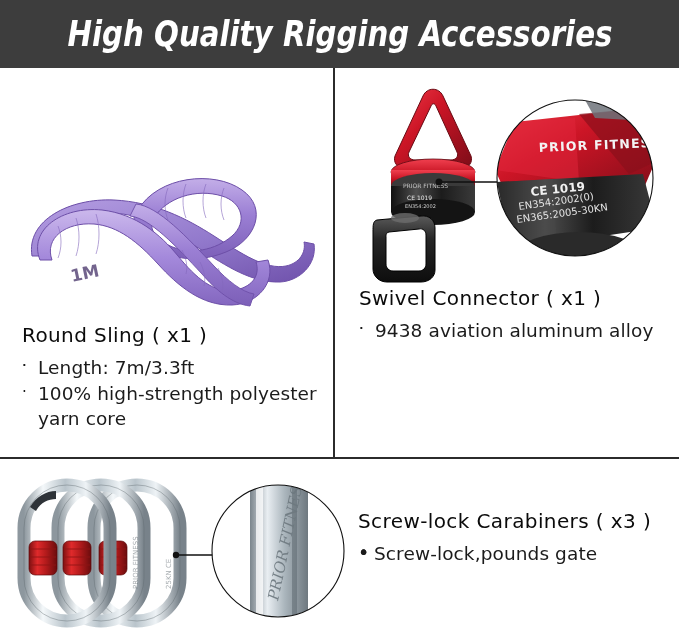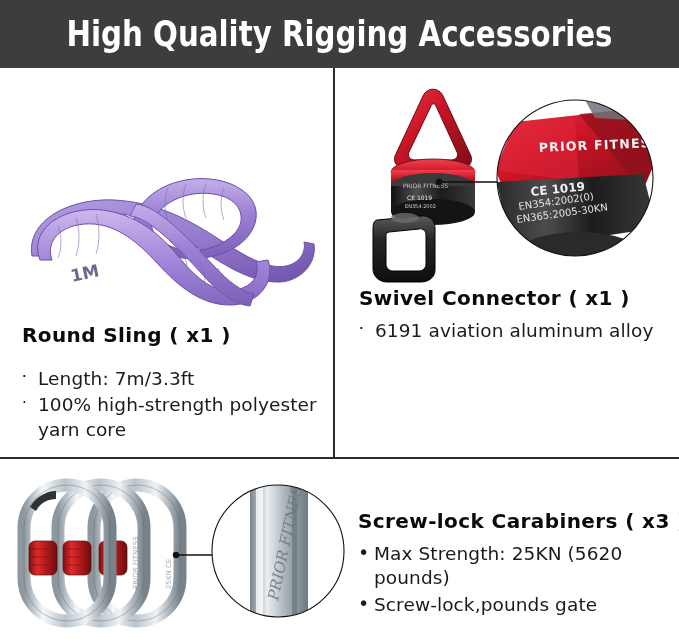--- a/index.html
+++ b/index.html
@@ -25,20 +25,21 @@
   
   .header-band {
     position: absolute;
     left: 0; top: 0;
     width: 679px;
     height: 68px;
     background: #3d3d3d;
     display: flex;
     align-items: center;
     justify-content: center;
+    font-style: italic;
   }
   .header-title {
     color: #ffffff;
     font-size: 35px;
     font-weight: bold;
     letter-spacing: 0px;
     line-height: 1;
     white-space: nowrap;
     font-family: "DejaVu Sans Condensed", "Liberation Sans Narrow", "Liberation Sans", sans-serif;
     transform: scaleX(0.93);
@@ -68,21 +69,21 @@
     position: absolute;
     overflow: hidden;
   }
   .cell-sling   { left: 0;   top: 68px;  width: 333px; height: 389px; }
   .cell-swivel  { left: 335px; top: 68px;  width: 344px; height: 389px; }
   .cell-carab   { left: 0;   top: 459px; width: 679px; height: 183px; }
 
   
   .block-title {
     font-size: 20px;
-    font-weight: bold;
+    font-weight: normal;
     color: #0b0b0b;
     letter-spacing: 0.4px;
     white-space: nowrap;
   }
   .bullets {
     list-style: none;
     margin: 0;
     padding: 0;
   }
   .bullets li {
@@ -94,21 +95,21 @@
     letter-spacing: 0.1px;
   }
   .bullets li .bull {
     position: absolute;
     left: 0;
     top: 0;
   }
 
   
   .sling-text { position: absolute; left: 22px; top: 255px; width: 305px; }
-  .sling-text .block-title { margin-bottom: 20px; }
+  .sling-text .block-title { margin-bottom: 9px; }
   .sling-text .bullets li { margin-bottom: 2px; }
   .sling-text .bullets li .bull { font-size: 15px; top: 1px; }
 
   
   .swivel-text { position: absolute; left: 24px; top: 218px; width: 312px; }
   .swivel-text .block-title { margin-bottom: 9px; }
   .swivel-text .bullets li { margin-bottom: 3px; }
   .swivel-text .bullets li .bull { font-size: 15px; top: 1px; }
 
   
@@ -320,21 +321,21 @@
     </div>
 
     <div class="swivel-text">
       <div class="block-title">Swivel Connector ( x1 )</div>
       <ul class="bullets">
         <li>
           <span class="bull">·</span>
         </li>
         <li>
           <span class="bull">·</span>
-          <span>6191 aviation aluminum alloy</span>
+          <span>9438 aviation aluminum alloy</span>
         </li>
       </ul>
     </div>
   </div>
 
   <div class="cell cell-carab">
 
     <div class="art-carab">
       <svg width="336" height="170" viewBox="0 0 336 170" xmlns="http://www.w3.org/2000/svg">
         <defs>
@@ -414,21 +415,20 @@
         </g>
         <circle cx="262" cy="82" r="66" class="callout-circle"></circle>
       </svg>
     </div>
 
     <div class="carab-text">
       <div class="block-title">Screw-lock Carabiners ( x3 )</div>
       <ul class="bullets">
         <li>
           <span class="bull">•</span>
-          <span>Max Strength: 25KN (5620 pounds)</span>
         </li>
         <li>
           <span class="bull">•</span>
           <span>Screw-lock,pounds gate</span>
         </li>
       </ul>
     </div>
   </div>
 
 </div>

